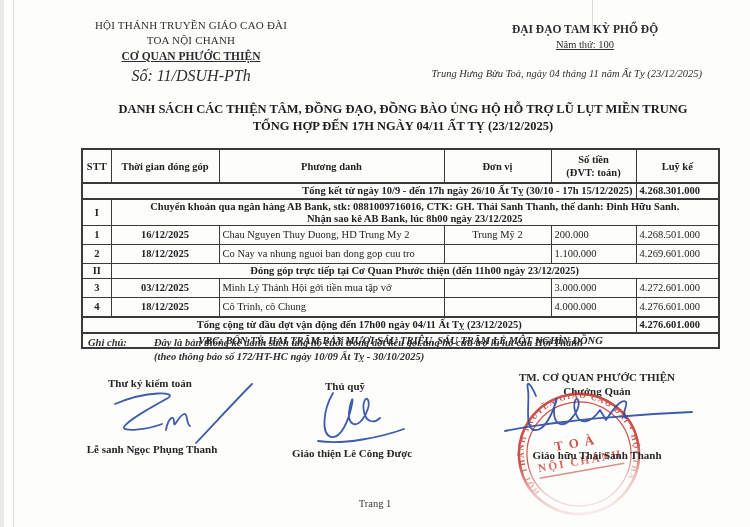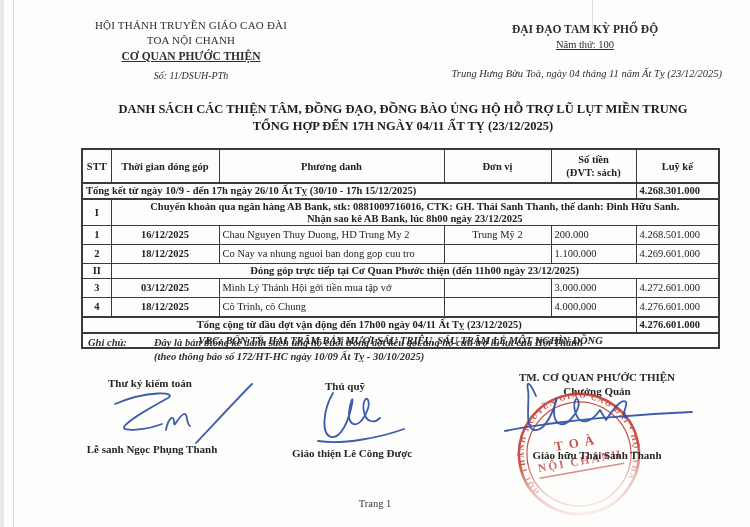--- a/index.html
+++ b/index.html
@@ -13,39 +13,39 @@
   }
   .page{position:absolute;inset:0;background:#fdfdfc;}
   
   .edge-strip{position:absolute;left:0;top:0;width:4px;height:527px;background:#e9e9e8;}
   .edge-line{position:absolute;left:13px;top:0;width:1px;height:527px;background:#dddddc;}
   .fold-line{position:absolute;left:592px;top:0;width:1px;height:30px;background:#dcdcdc;}
 
   .hdr-left{position:absolute;left:60px;top:18px;width:262px;text-align:center;line-height:15px;font-size:11px;color:#2e2e2e;}
   .hdr-left .org{letter-spacing:.2px;}
   .hdr-left .agency{font-weight:bold;font-size:11.5px;text-decoration:underline;margin-top:1px;}
-  .hdr-left .docno{font-style:italic;font-size:10px;margin-top:4px;}
+  .hdr-left .docno{font-style:italic;font-size:16px;margin-top:4px;}
 
   .hdr-right{position:absolute;left:440px;top:22px;width:290px;text-align:center;line-height:15px;color:#2e2e2e;}
   .hdr-right .dao{font-weight:bold;font-size:11.5px;}
   .hdr-right .year{font-size:10.5px;text-decoration:underline;}
-  .date-line{position:absolute;left:420px;top:68px;width:302px;text-align:right;font-style:italic;font-size:10.5px;color:#2e2e2e;}
+  .date-line{position:absolute;left:400px;top:68px;width:302px;text-align:right;font-style:italic;font-size:10.5px;color:#2e2e2e;}
 
   .doc-title{position:absolute;left:0;top:101px;width:750px;text-align:center;font-weight:bold;font-size:12.5px;line-height:17px;color:#1d1d1d;padding-left:28px;}
 
   table.main{
     position:absolute;left:81px;top:148px;width:637px;
     border-collapse:collapse;table-layout:fixed;
     font-size:10.5px;color:#222;
     border:2px solid #3a3a3a;
   }
   table.main td{border:1px solid #3a3a3a;padding:0 3px;vertical-align:middle;line-height:12px;overflow:hidden;white-space:nowrap;}
   tr.thead td{font-weight:bold;text-align:center;height:32px;border-bottom:1.5px solid #3a3a3a;line-height:13px;white-space:normal;}
   tr.tk td{height:14px;font-weight:bold;border-top:2px solid #3a3a3a;border-bottom:2px solid #3a3a3a;}
-  tr.tk .lbl{text-align:left;}
+  tr.tk .lbl{text-align:right;}
   tr.sec td{font-weight:bold;}
   tr.sec1 td{height:25px;line-height:12px;text-align:center;white-space:normal;}
   tr.sec2 td{height:14px;text-align:center;}
   tr.data td{height:18px;}
   td.c{text-align:center;}
   td.r{}
   td.bold{font-weight:bold;}
   td.amt{padding-right:8px;}
   td.tot{padding-right:4px;}
   tr.gt td{height:14px;font-weight:bold;border-top:2px solid #3a3a3a;border-bottom:2px solid #3a3a3a;}
@@ -112,21 +112,21 @@
         <col style="width:83px">
     </colgroup>
     <tbody>
       <tr class="thead">
         <td>STT</td>
         <td>Thời gian đóng góp</td>
         <td>Phương danh</td>
         <td>Đơn vị</td>
         <td>
           <span style="display:block">Số tiền</span>
-          <span style="display:block">(ĐVT: sách)</span>
+          <span style="display:block">(ĐVT: toán)</span>
         </td>
         <td>Luỹ kế</td>
       </tr>
 
       <tr class="tk">
         <td colspan="5" class="lbl">Tổng kết từ ngày 10/9 - đến 17h ngày 26/10 Ất Tỵ (30/10 - 17h 15/12/2025)</td>
         <td class="r tot">4.268.301.000</td>
       </tr>
 
       <tr class="sec sec1">

